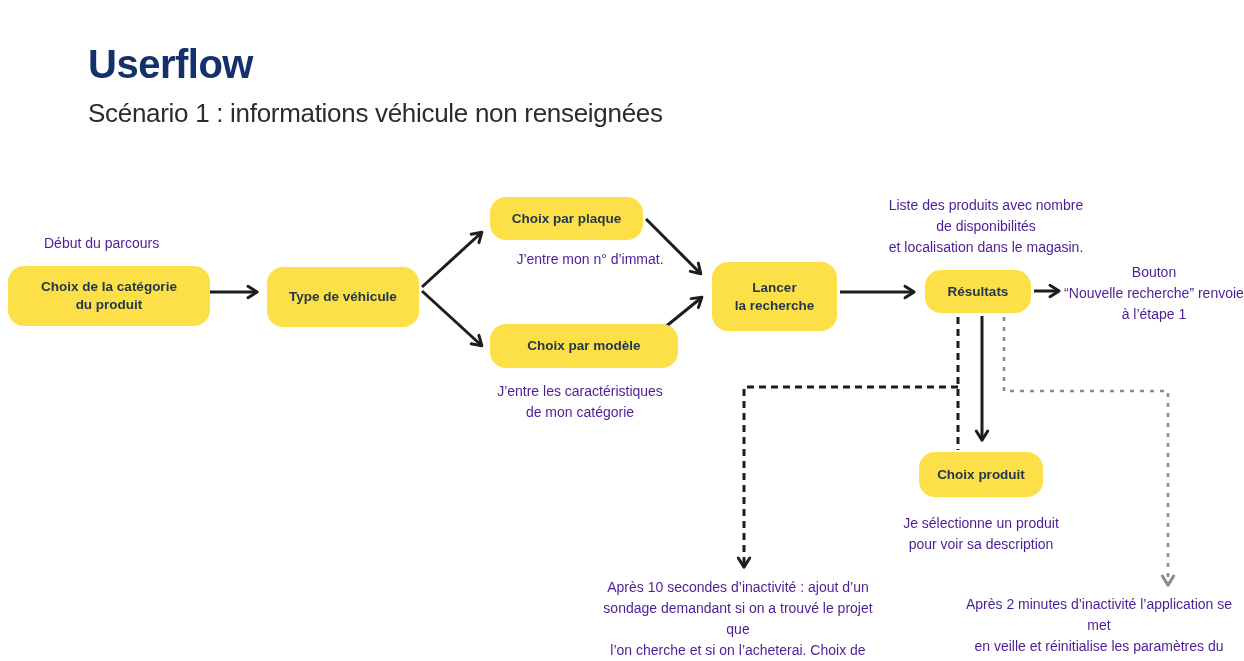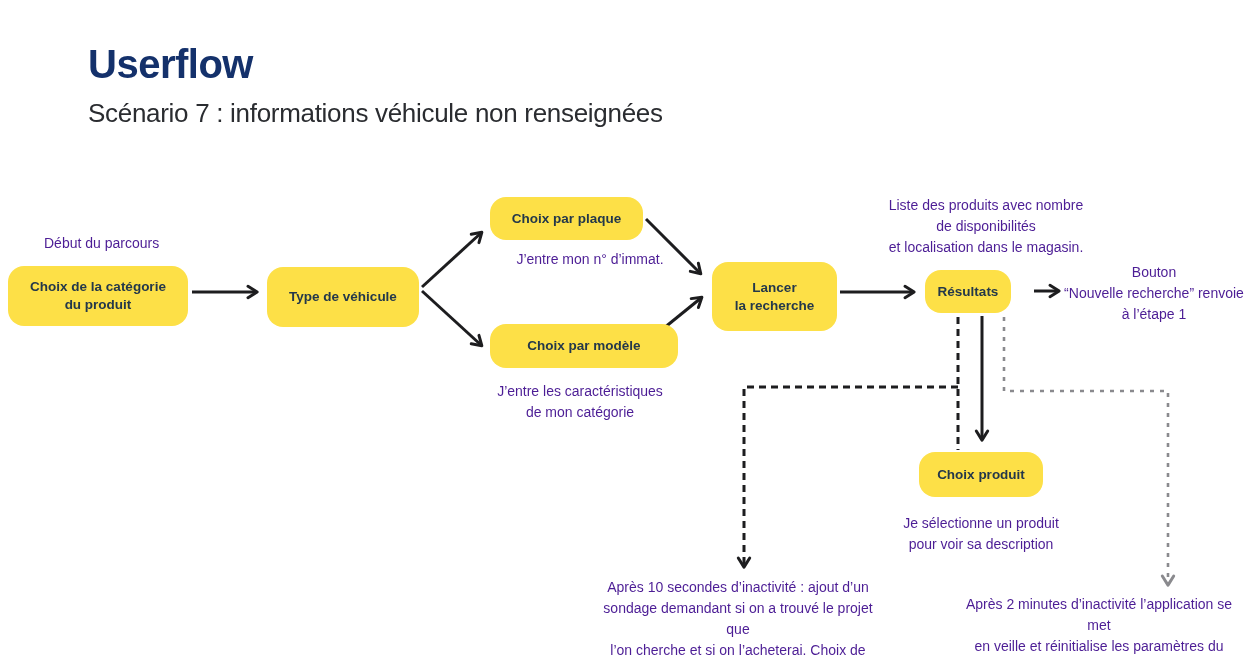--- a/index.html
+++ b/index.html
@@ -41,21 +41,21 @@
   }
   .ann.left { text-align:center; }
   svg.arrows { position:absolute; left:0; top:0; display:block; }
 </style>
 </head>
 <body>
 
 <div class="canvas">
 
   <div class="title">Userflow</div>
-  <div class="subtitle">Scénario 7 : informations véhicule non renseignées</div>
+  <div class="subtitle">Scénario 1 : informations véhicule non renseignées</div>
 
   <svg class="arrows" width="1244" height="661" viewBox="0 0 1244 661" aria-hidden="true">
     <defs>
       <marker id="ahBlack" viewBox="0 0 14 14" refX="10" refY="7" markerWidth="16" markerHeight="16" orient="auto" markerUnits="userSpaceOnUse">
         <path d="M3,2 L11,7 L3,12" fill="none" stroke="#1D1D1F" stroke-width="2.6" stroke-linecap="round" stroke-linejoin="round"></path>
       </marker>
       <marker id="ahGray" viewBox="0 0 14 14" refX="10" refY="7" markerWidth="16" markerHeight="16" orient="auto" markerUnits="userSpaceOnUse">
         <path d="M3,2 L11,7 L3,12" fill="none" stroke="#8A8A8E" stroke-width="2.6" stroke-linecap="round" stroke-linejoin="round"></path>
       </marker>
     </defs>
@@ -74,33 +74,33 @@
     <g fill="none" stroke="#1D1D1F" stroke-width="3" stroke-dasharray="7 5">
       <path d="M958,317 V450"></path>
       <path d="M958,387 H744 V566" marker-end="url(#ahBlack)"></path>
     </g>
 
     <g fill="none" stroke="#8A8A8E" stroke-width="2.6" stroke-dasharray="4 6">
       <path d="M1004,317 V391 H1168 V584" marker-end="url(#ahGray)"></path>
     </g>
   </svg>
 
-  <div class="node" style="left:8px; top:266px; width:180px; height:60px;">Choix de la catégorie
+  <div class="node" style="left:8px; top:266px; width:202px; height:60px;">Choix de la catégorie
 du produit</div>
 
   <div class="node" style="left:267px; top:267px; width:152px; height:60px;">Type de véhicule</div>
 
   <div class="node" style="left:490px; top:197px; width:153px; height:43px;">Choix par plaque</div>
 
   <div class="node" style="left:490px; top:324px; width:188px; height:44px;">Choix par modèle</div>
 
   <div class="node" style="left:712px; top:262px; width:125px; height:69px;">Lancer
 la recherche</div>
 
-  <div class="node" style="left:925px; top:270px; width:86px; height:43px;">Résultats</div>
+  <div class="node" style="left:925px; top:270px; width:106px; height:43px;">Résultats</div>
 
   <div class="node" style="left:919px; top:452px; width:124px; height:45px;">Choix produit</div>
 
   <div class="ann left" style="left:44px; top:233px;">Début du parcours</div>
 
   <div class="ann" style="left:490px; top:249px; width:200px;">J’entre mon n° d’immat.</div>
 
   <div class="ann" style="left:478px; top:381px; width:204px;">J’entre les caractéristiques
 de mon catégorie</div>
 

